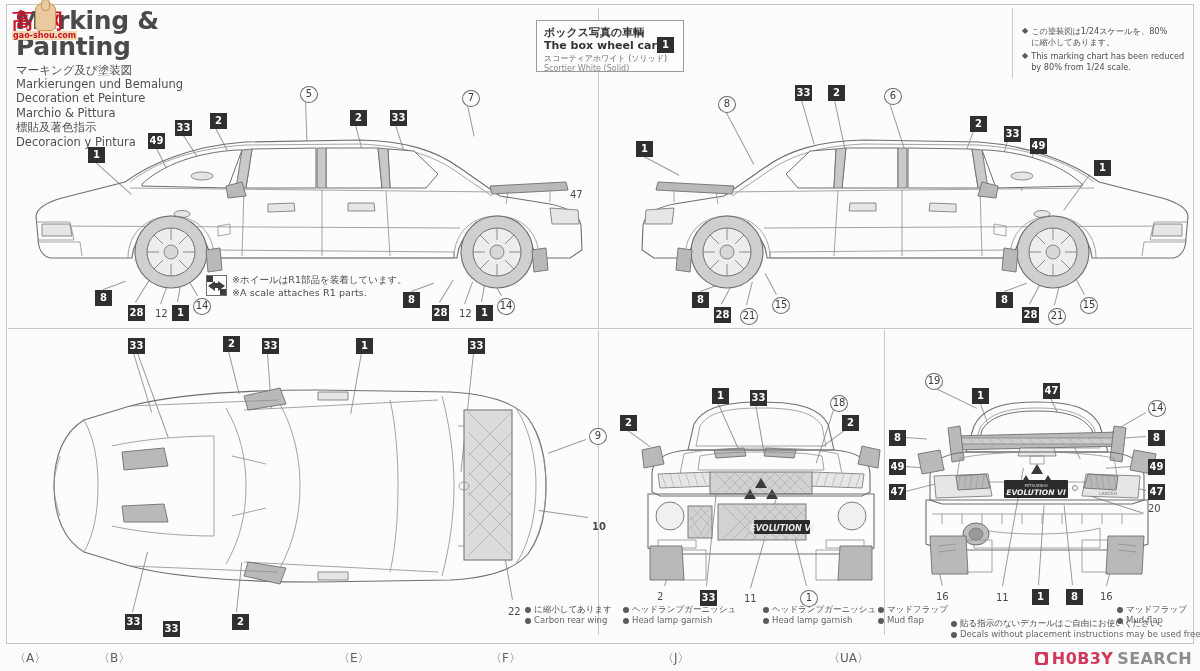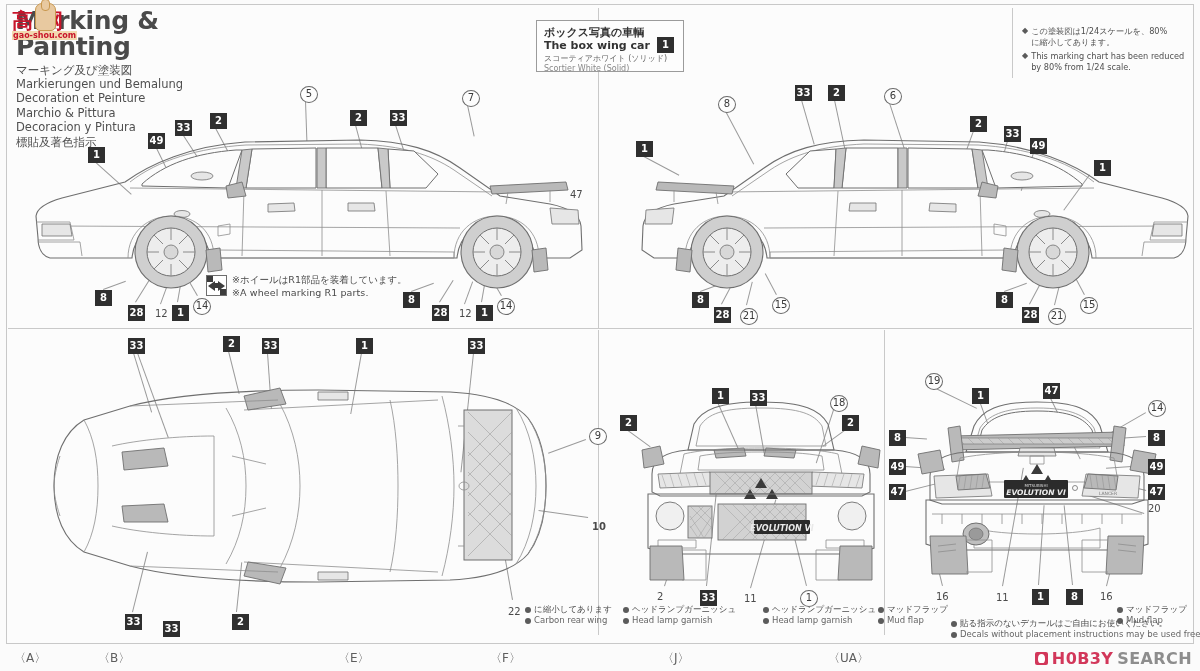--- a/index.html
+++ b/index.html
@@ -247,35 +247,35 @@
   <div class="divider-h" style="top:328px;"></div>
   <div class="divider-v" style="left:1012px;top:8px;height:70px;"></div>
 
   <div class="title-block">
     <div class="title-main">Marking &amp; Painting</div>
     <div class="title-sub">
       <div>マーキング及び塗装図</div>
       <div>Markierungen und Bemalung</div>
       <div>Decoration et Peinture</div>
       <div>Marchio &amp; Pittura</div>
+      <div>標貼及著色指示</div>
       <div>Decoracion y Pintura</div>
-      <div>標貼及著色指示</div>
     </div>
   </div>
 
   <div class="gaoshou">
     <div class="gs-cn">高  网</div>
     <div class="gs-hand"></div>
     <div class="gs-url">gao-shou.com</div>
   </div>
 
 
   <div class="boxcar">
     <div class="jp">ボックス写真の車輌</div>
-    <div class="en">The box wing car</div>
+    <div class="en">The box wheel car</div>
     <div class="jp2">スコーティアホワイト (ソリッド)</div>
     <div class="en2">Scortier White (Solid)</div>
     <div class="mk sq sq" style="position:absolute;right:9px;top:16px;">1</div>
   </div>
 
   <div class="tr-note">
     <div class="tr-line">
       <span class="dia">◆</span>
       <span class="txt">
         <span>この塗装図は1/24スケールを、80%</span><br>
@@ -743,21 +743,21 @@
   <div class="note" style="left:206px;top:274px;">
     <div class="arrows-icon">
       <span class="corner c1"></span>
         <span class="corner c2"></span>
       <span class="a al"></span>
         <span class="a ar"></span>
         <span class="bar"></span>
     </div>
     <div class="note-text">
       <div>※ホイールはR1部品を装着しています。</div>
-      <div class="en">※A wheel marking R1 parts.</div>
+      <div class="en">※A scale attaches R1 parts.</div>
     </div>
   </div>
 
 
   <div class="legend" style="left:525px;top:604px;">
     <div class="row">
         <span class="dot"></span>
         <span class="jp">に縮小してあります</span>
       </div>
     <div class="row">

